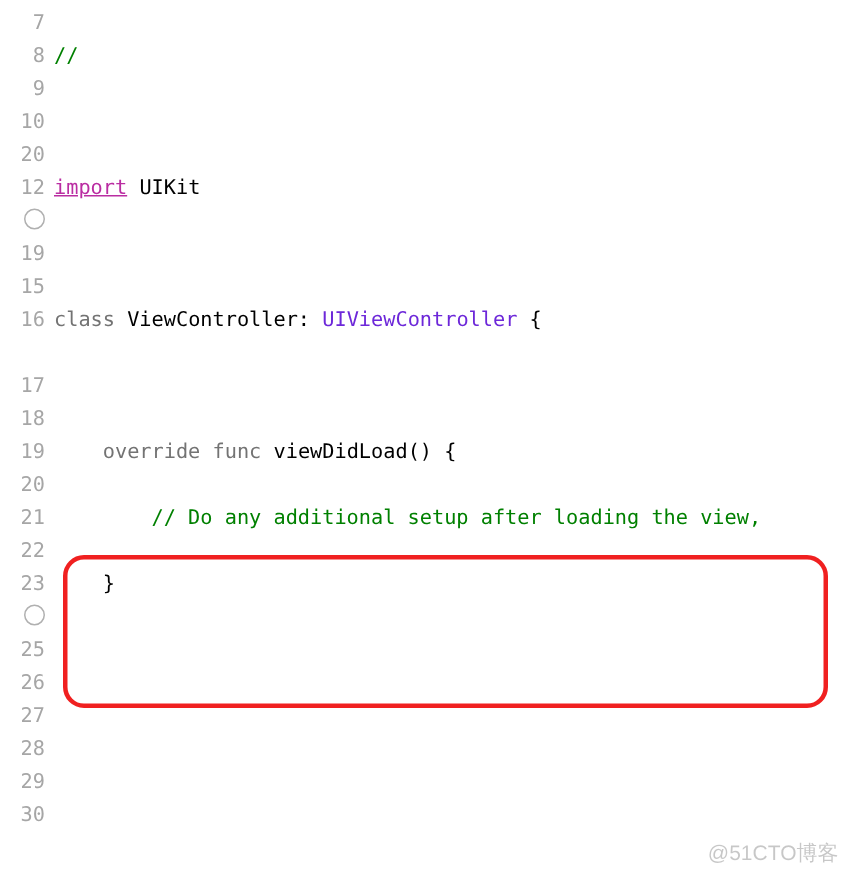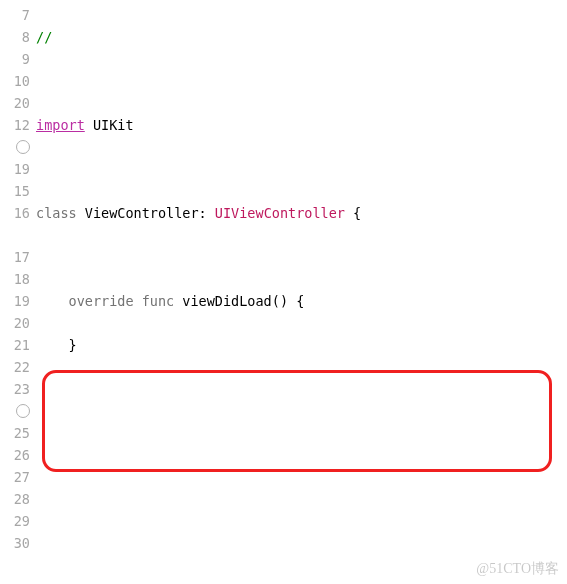--- a/index.html
+++ b/index.html
@@ -43,40 +43,40 @@
   }
   .code {
     flex: 1;
     line-height: 22px;
     padding-top: 4px;
     white-space: pre;
   }
   .line { height: 22px; display: block; }
   .tok-comment { color: #008000; }
   .tok-decl    { color: #737373; }
-  .tok-uikit   { color: #be185d; margin-top: 44px; }
+  .tok-uikit   { color: #6d28d9; margin-top: 44px; }
   .tok-super   { color: #3e1d80; }
   .tok-attr    { color: #ba2da2; }
   .tok-import  { color: #ba2da2; text-decoration: underline; }
   .highlight-box {
     position: absolute;
     border: 3px solid #f02020;
     border-radius: 14px;
     left: 42px;
     top: 370px;
     width: 510px;
     height: 102px;
     pointer-events: none;
   }
   .watermark {
     position: absolute;
     right: 8px;
     bottom: 6px;
     color: rgba(0,0,0,0.22);
-    font-family: Liberation Serif, serif;
+    font-family: Liberation Sans, sans-serif;
     font-size: 14px;
   }
 </style>
 </head>
 <body>
 
 <div class="editor">
   <div class="gutter">
     <div class="line-num">7</div>
     <div class="line-num">8</div>
@@ -106,20 +106,21 @@
   </div>
 
   <div class="code">
 <span class="line"><span class="tok-comment">//</span></span>
 <span class="line"></span>
 <span class="line"><span class="tok-import">import</span> <span>UIKit</span></span>
 <span class="line"></span>
 <span class="line"><span class="tok-decl">class</span> <span>ViewController</span><span>:</span> <span class="tok-uikit">UIViewController</span> <span>{</span></span>
 <span class="line"></span>
 <span class="line">    <span class="tok-decl">override</span> <span class="tok-decl">func</span> <span>viewDidLoad</span><span>()</span> <span>{</span></span>
+<span class="line">        <span class="tok-comment">// Do any additional setup after loading the view,</span></span>
 <span class="line">    <span>}</span></span>
 <span class="line"></span>
 
 
 
 
 
 
 
 

